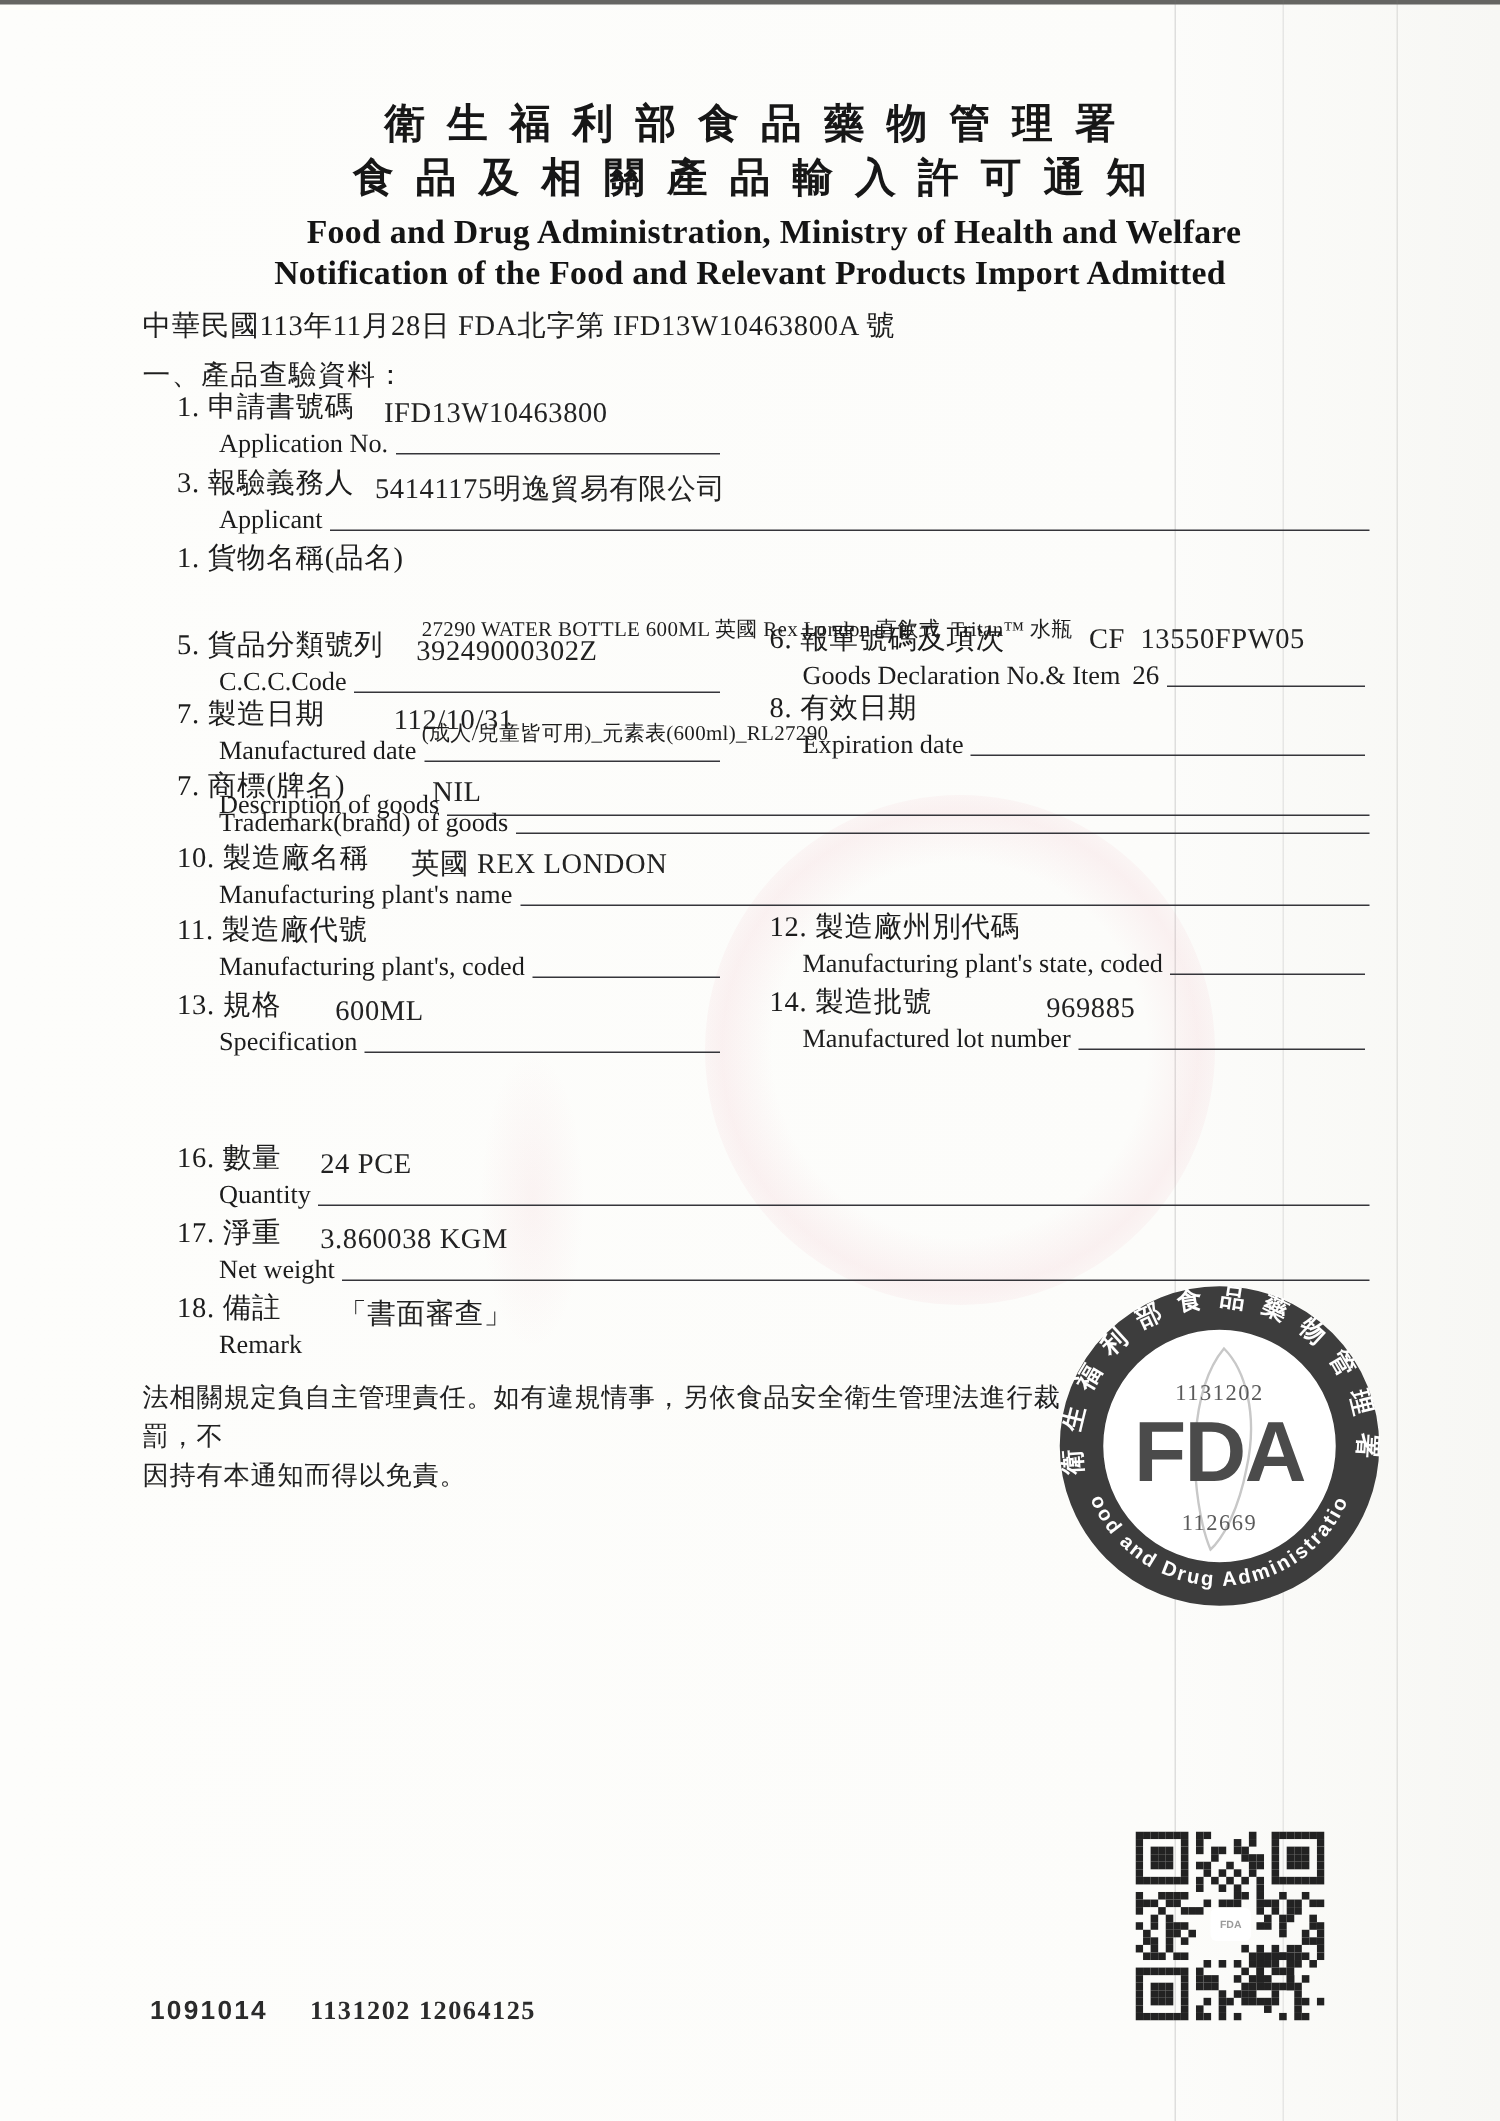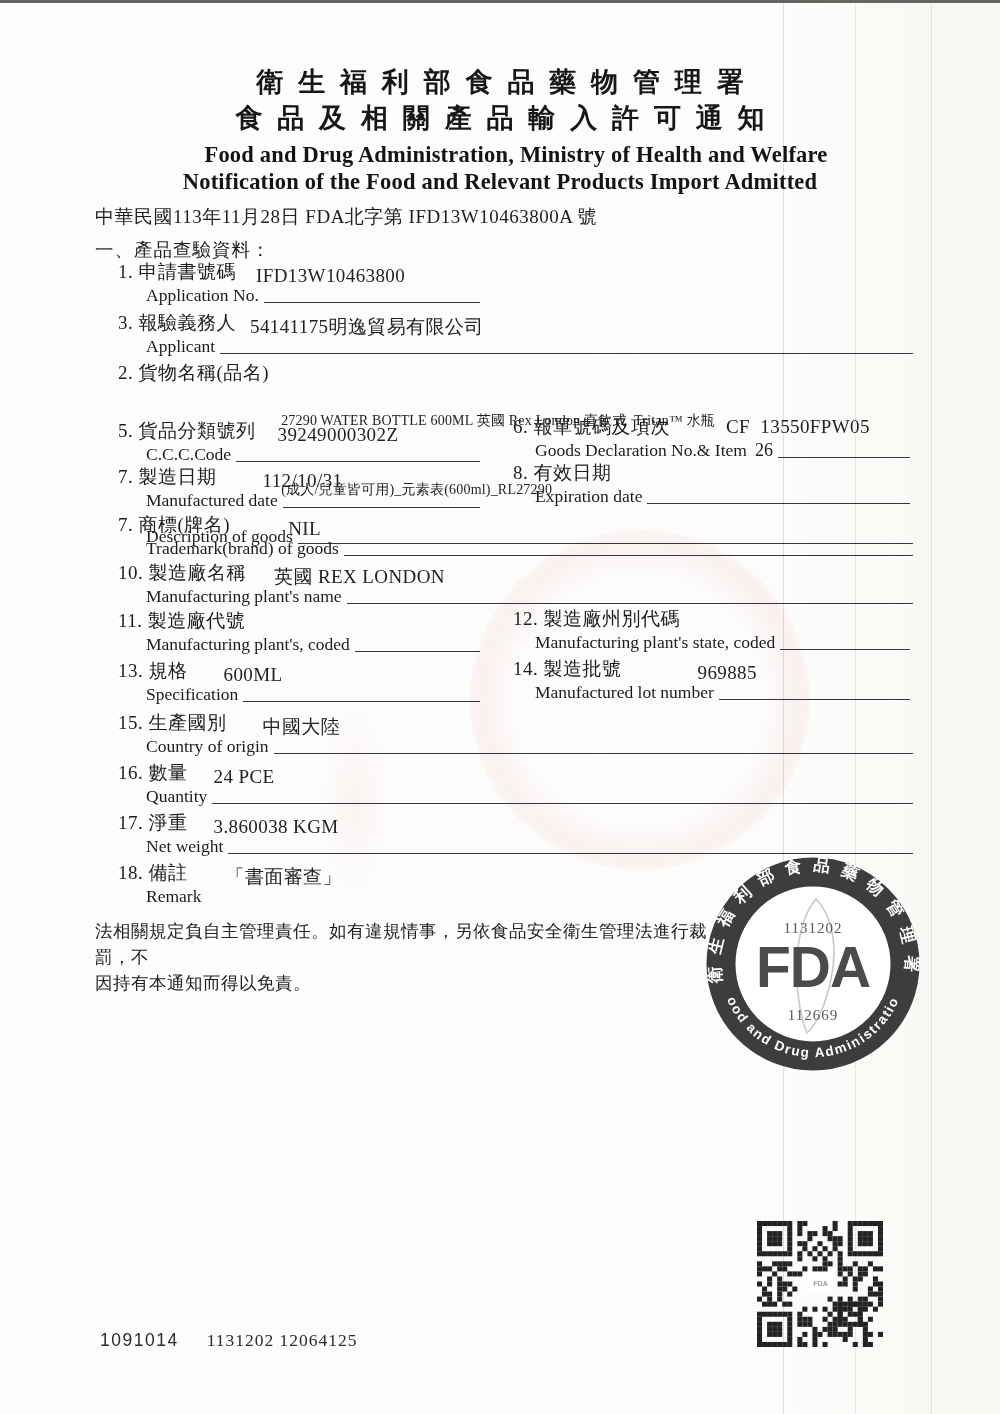--- a/index.html
+++ b/index.html
@@ -58,21 +58,21 @@
   
   .seal { position:absolute; left:706px; top:857px; width:214px; height:214px; }
   
   .qr { position:absolute; left:757px; top:1221px; width:126px; height:126px; }
   .qr-logo {
     position:absolute; left:50px; top:51px; width:27px; height:22px; background:#fff;
     border-radius:4px; display:flex; align-items:center; justify-content:center;
     font-family:"Liberation Sans",sans-serif; font-size:7px; color:#9a9a9a; font-weight:bold;
   }
   
-  .footer { position:absolute; left:100px; top:1330px; font-size:17.5px; color:#2b2b2b; }
+  .footer { position:absolute; left:100px; top:1330px; font-size:17.5px; color:#2b2b2b;font-weight:bold; }
   .footer .f-left { font-family:"Liberation Sans",sans-serif; letter-spacing:1.5px; }
   .footer .f-right { font-family:"Liberation Serif",serif; letter-spacing:1px; margin-left:28px; }
 </style>
 </head>
 <body>
 
 <div class="page">
 
   <div class="scan-topline"></div>
   <div class="fold-line fold-a"></div>
@@ -106,21 +106,21 @@
         <span class="val" style="margin-left:14px;">54141175明逸貿易有限公司</span>
       </div>
     <div class="row2">
         <span class="en">Applicant</span>
         <span class="uline"></span>
       </div>
   </div>
 
   <div class="field" style="left:118px;top:361px;width:795px;">
     <div class="row1">
-      <span class="zh">2. 貨物名稱(品名)</span>
+      <span class="zh">1. 貨物名稱(品名)</span>
       <div class="val2block">
         <div>27290 WATER BOTTLE 600ML 英國 Rex London 直飲式  Tritan™ 水瓶</div>
         <div>(成人/兒童皆可用)_元素表(600ml)_RL27290</div>
       </div>
     </div>
     <div class="row2" style="margin-top:-19px;">
         <span class="en">Description of goods</span>
         <span class="uline"></span>
       </div>
   </div>
@@ -226,30 +226,20 @@
     <div class="row1">
         <span class="zh">14. 製造批號</span>
         <span class="val" style="margin-left:76px;">969885</span>
       </div>
     <div class="row2" style="padding-left:22px;">
         <span class="en">Manufactured lot number</span>
         <span class="uline"></span>
       </div>
   </div>
 
-  <div class="field" style="left:118px;top:711px;width:795px;">
-    <div class="row1">
-        <span class="zh">15. 生產國別</span>
-        <span class="val" style="margin-left:36px;">中國大陸</span>
-      </div>
-    <div class="row2">
-        <span class="en">Country of origin</span>
-        <span class="uline"></span>
-      </div>
-  </div>
 
   <div class="field" style="left:118px;top:761px;width:795px;">
     <div class="row1">
         <span class="zh">16. 數量</span>
         <span class="val" style="margin-left:26px;">24 PCE</span>
       </div>
     <div class="row2">
         <span class="en">Quantity</span>
         <span class="uline"></span>
       </div>

